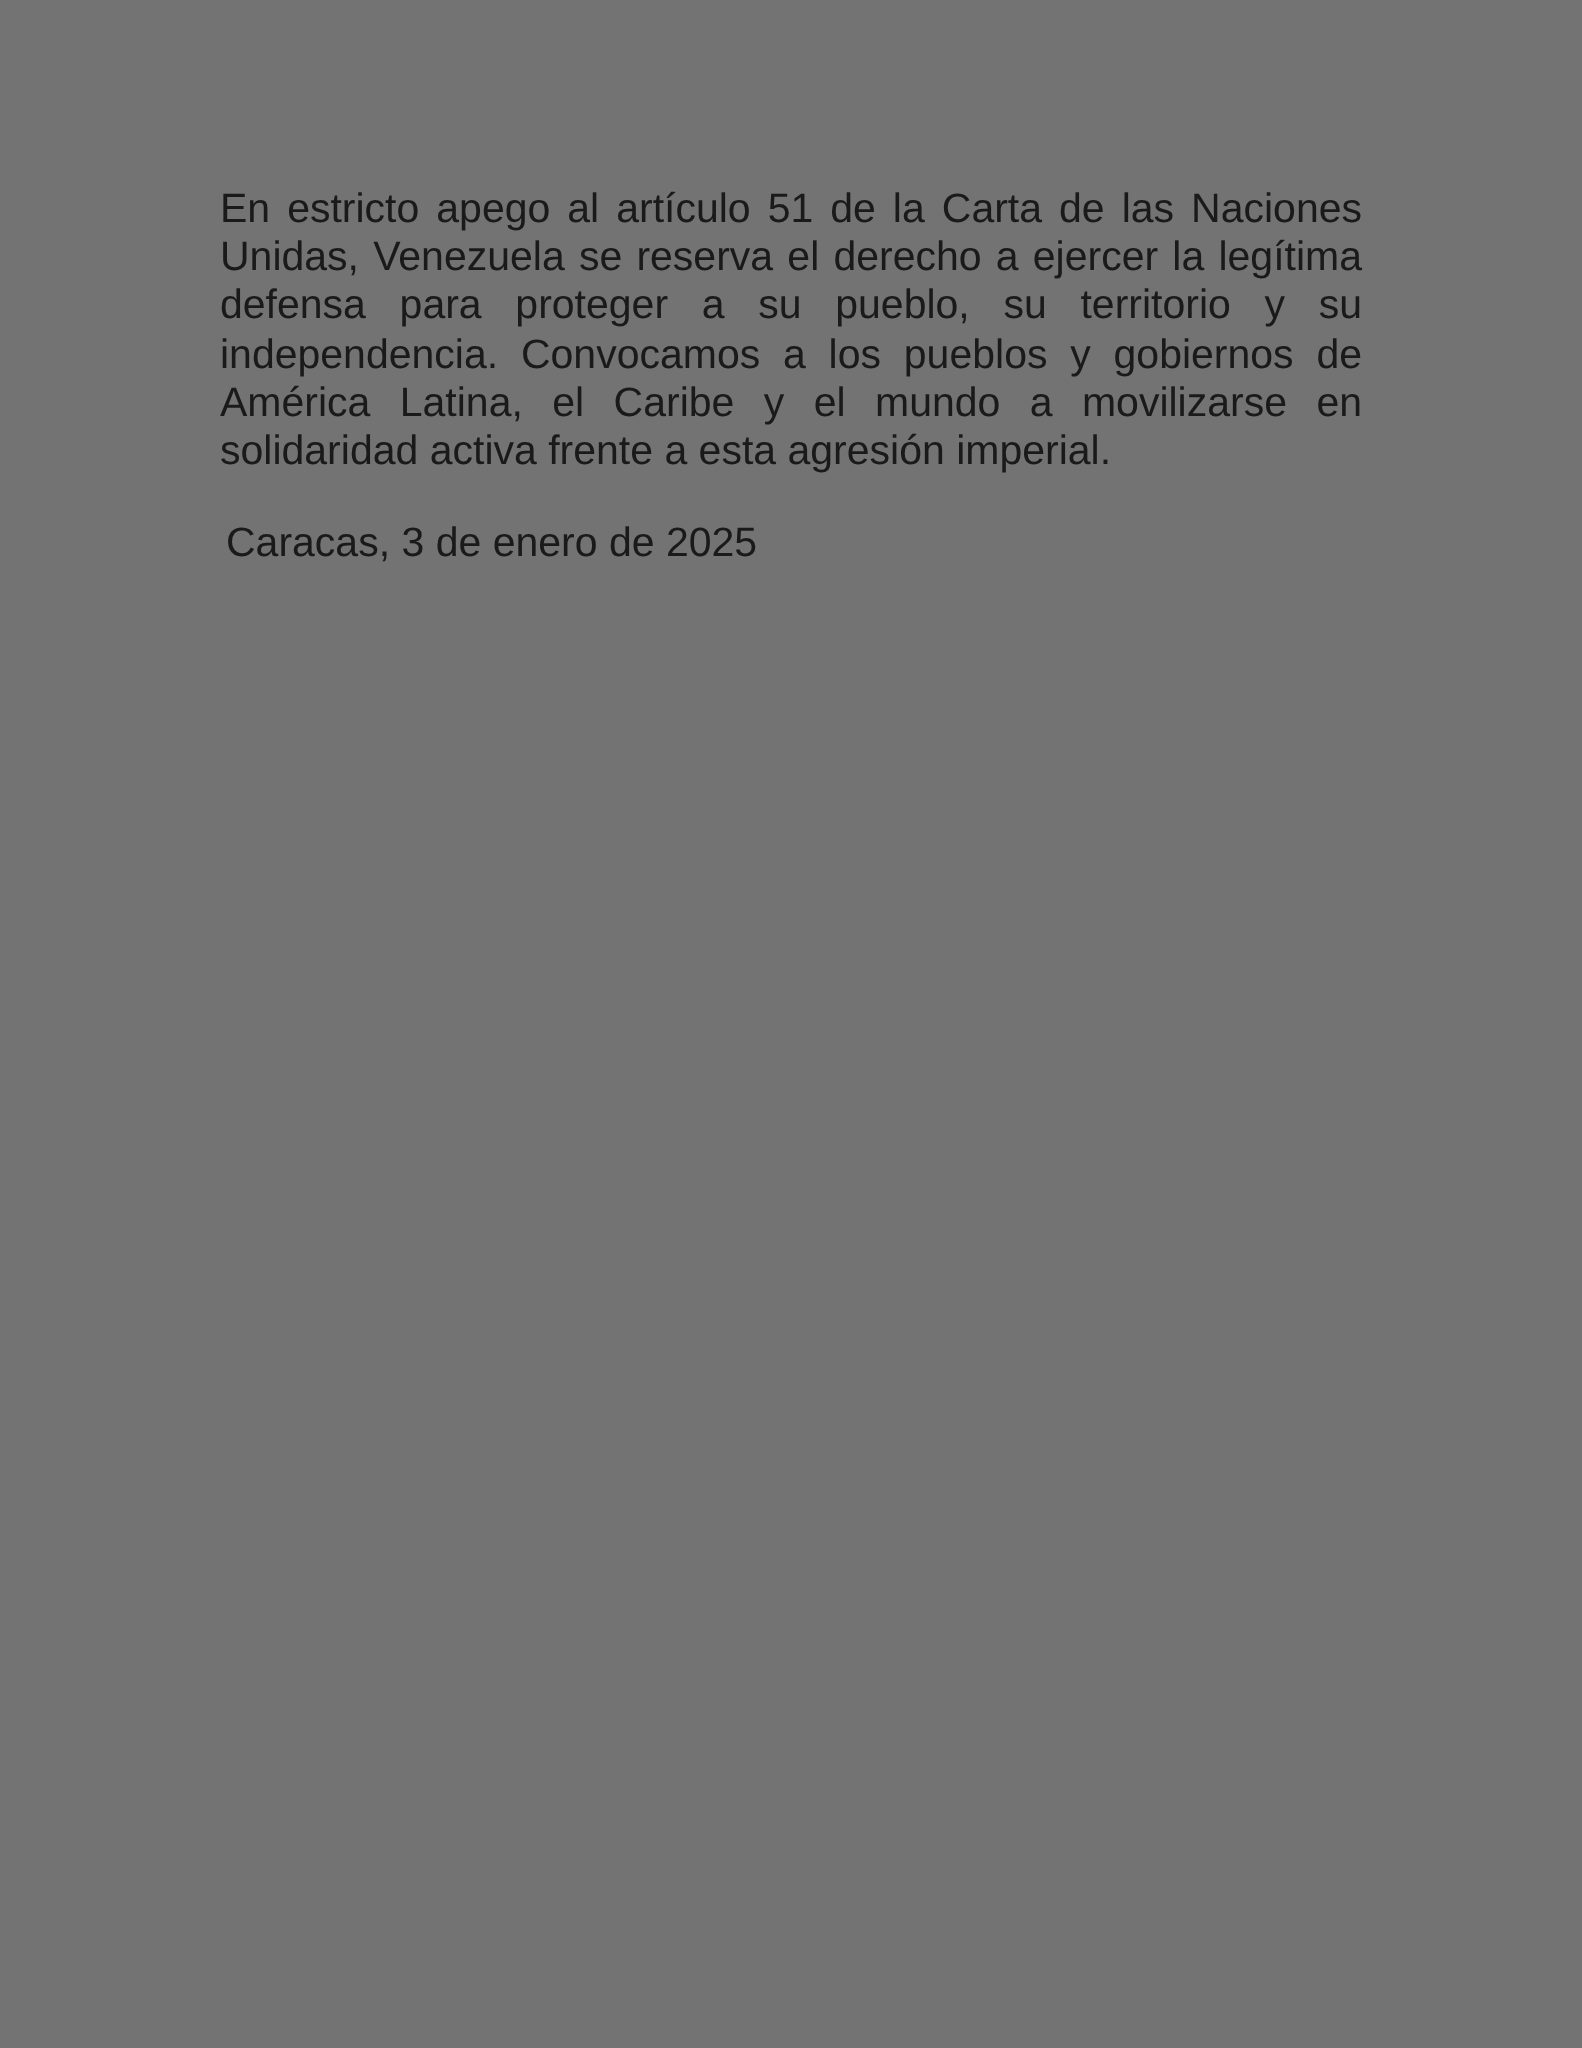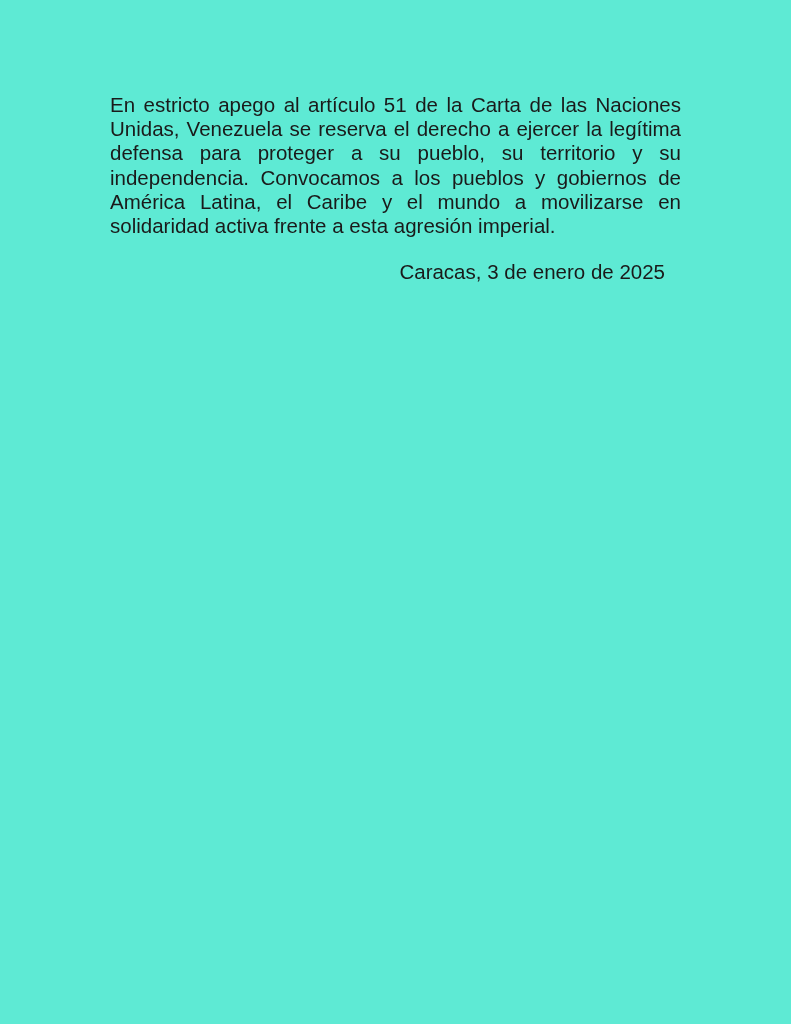--- a/index.html
+++ b/index.html
@@ -5,39 +5,38 @@
     html, body {
       margin: 0;
       padding: 0;
       background: #ffffff;
     }
     .page {
       position: relative;
       box-sizing: border-box;
       width: 791px;
       height: 1024px;
-      background: #5eead4;
+      background: #737373;
       padding: 93px 110px 0 110px;
       font-family: "Liberation Sans", sans-serif;
       font-size: 20.5px;
       line-height: 24.2px;
       color: #1a1a1a;
       overflow: hidden;
     }
     .para {
       margin: 0 0 22px 0;
       text-align: justify;
     }
     .quote-emphasis {
       font-weight: bold;
       font-style: italic;
     }
     .dateline {
-      margin: 16px;
-      text-align: right;
+      margin: 3px;
     }
   </style>
 </head>
 <body>
 
 <div class="page">
   <p class="para">En estricto apego al artículo 51 de la Carta de las Naciones Unidas, Venezuela se reserva el derecho a ejercer la legítima defensa para proteger a su pueblo, su territorio y su independencia. Convocamos a los pueblos y gobiernos de América Latina, el Caribe y el mundo a movilizarse en solidaridad activa frente a esta agresión imperial.</p>
 
 
   <p class="dateline">Caracas, 3 de enero de 2025</p>

